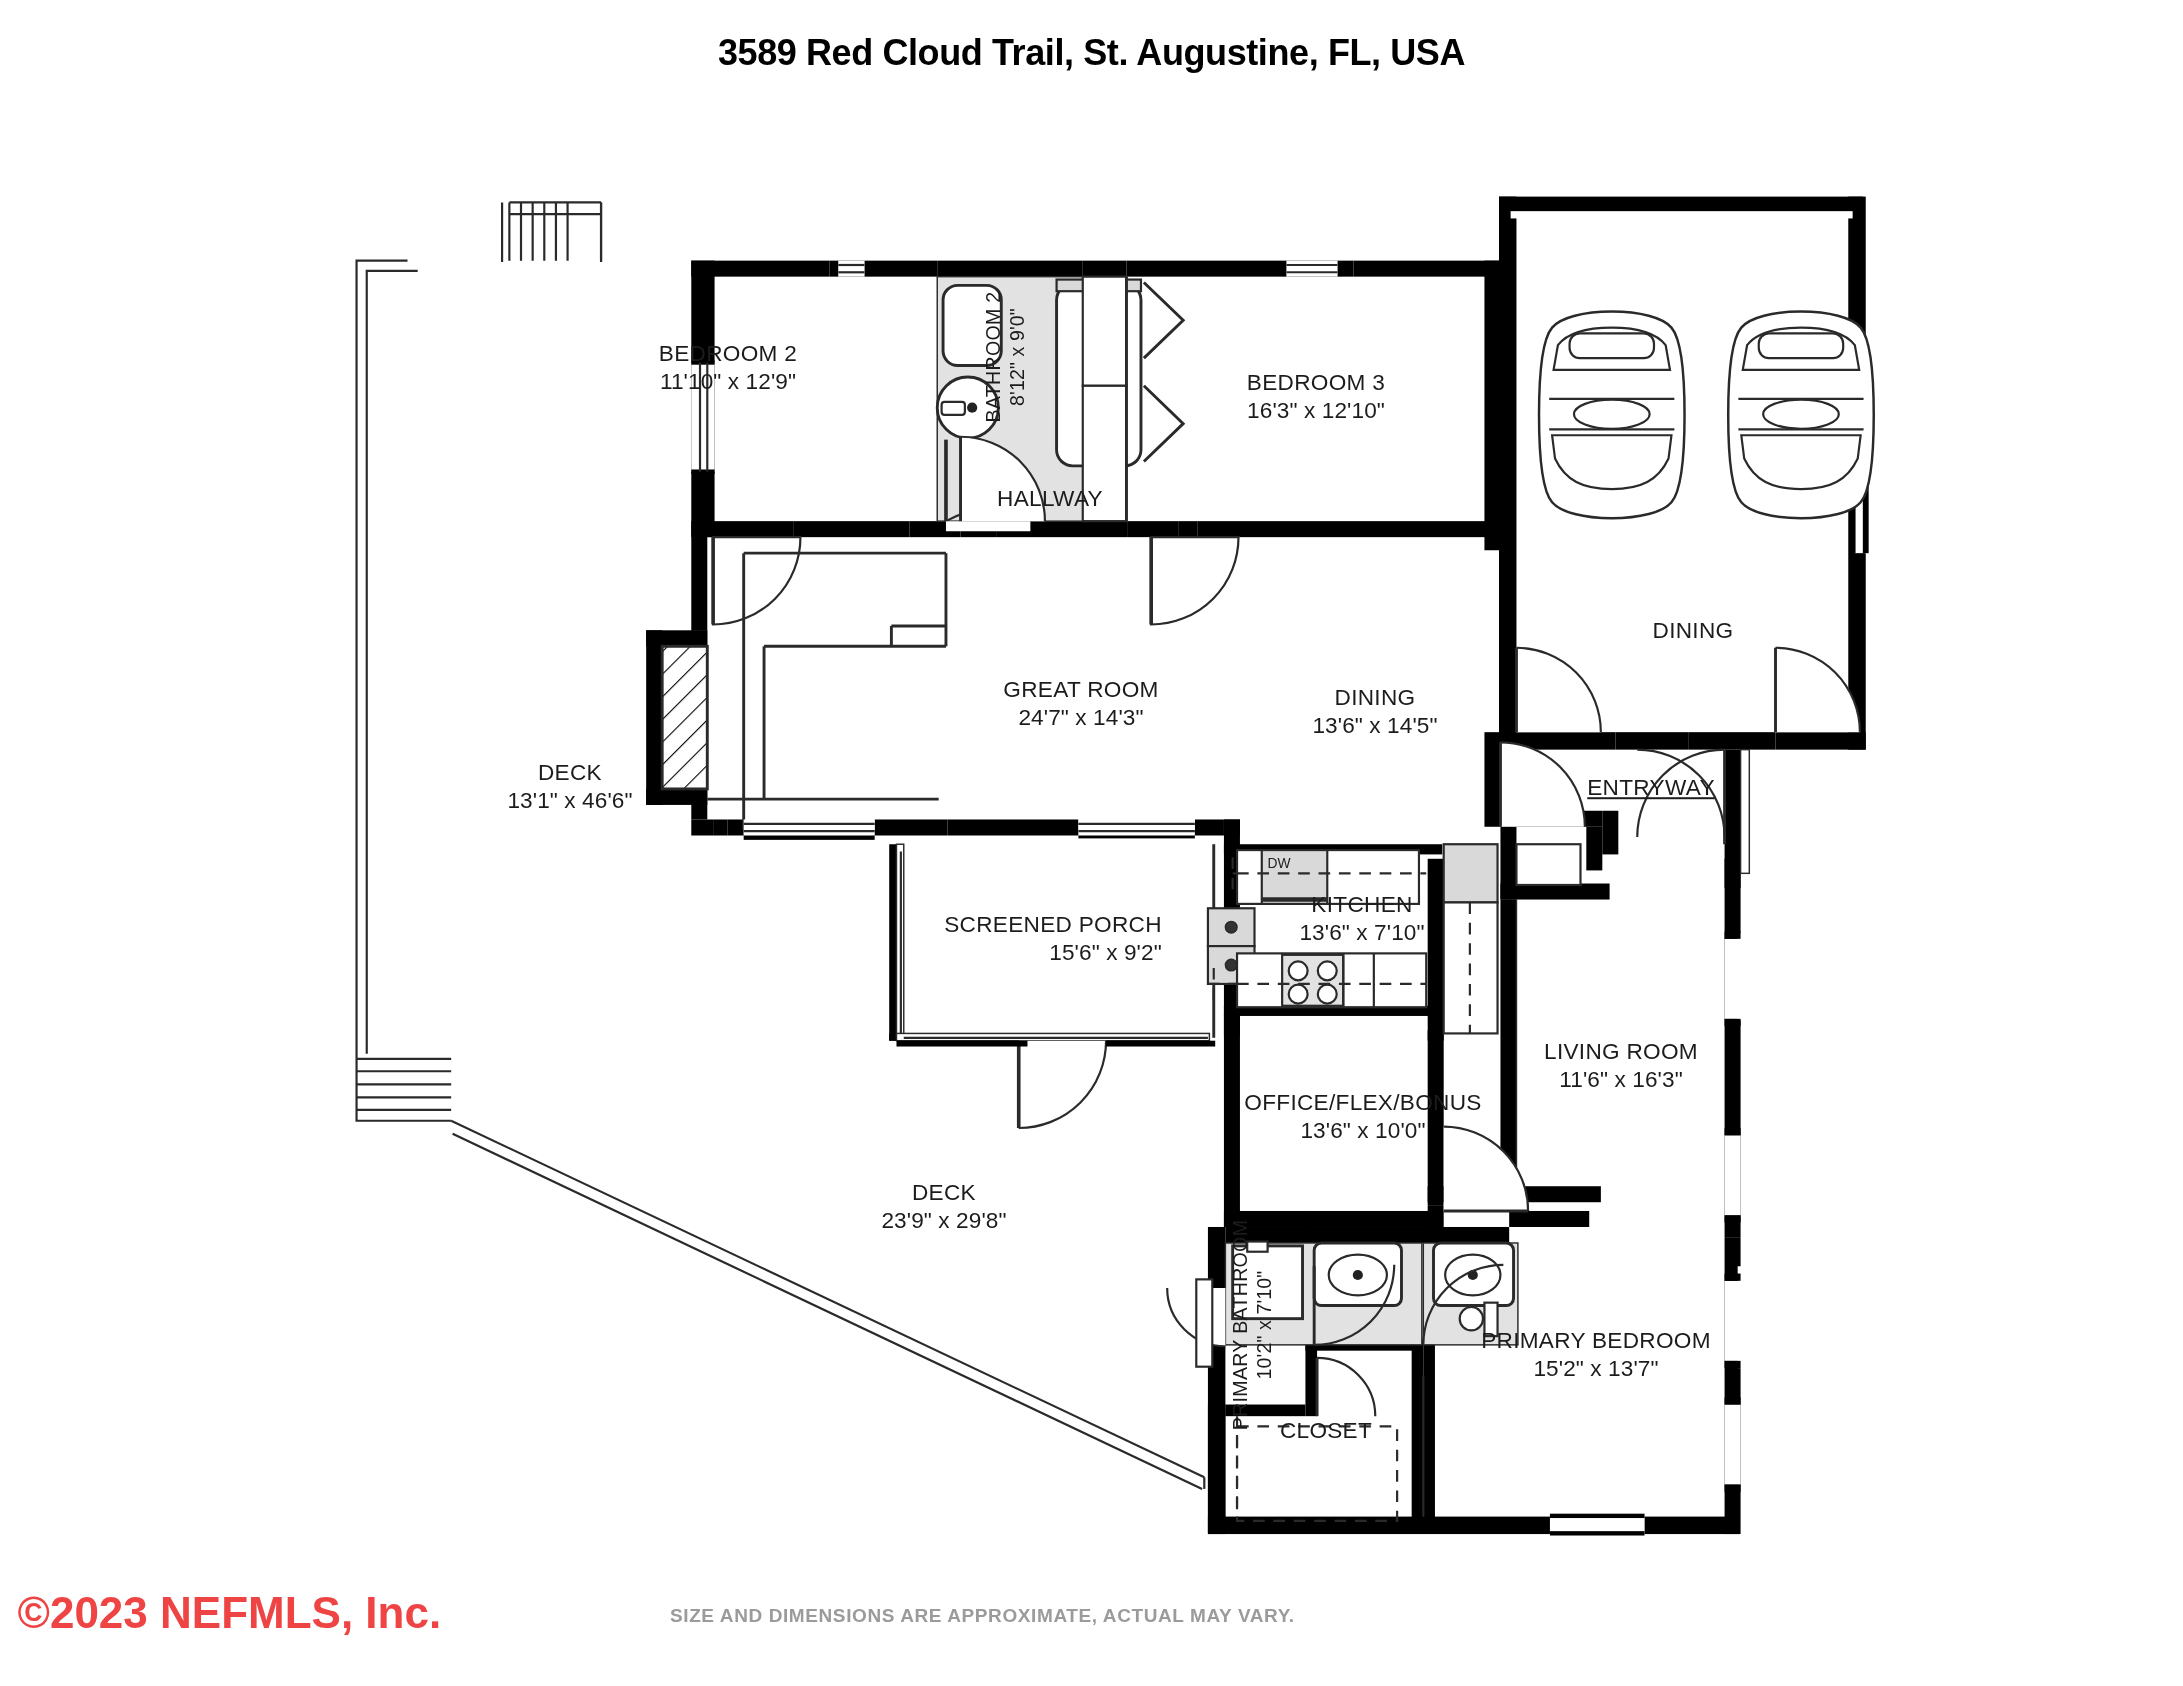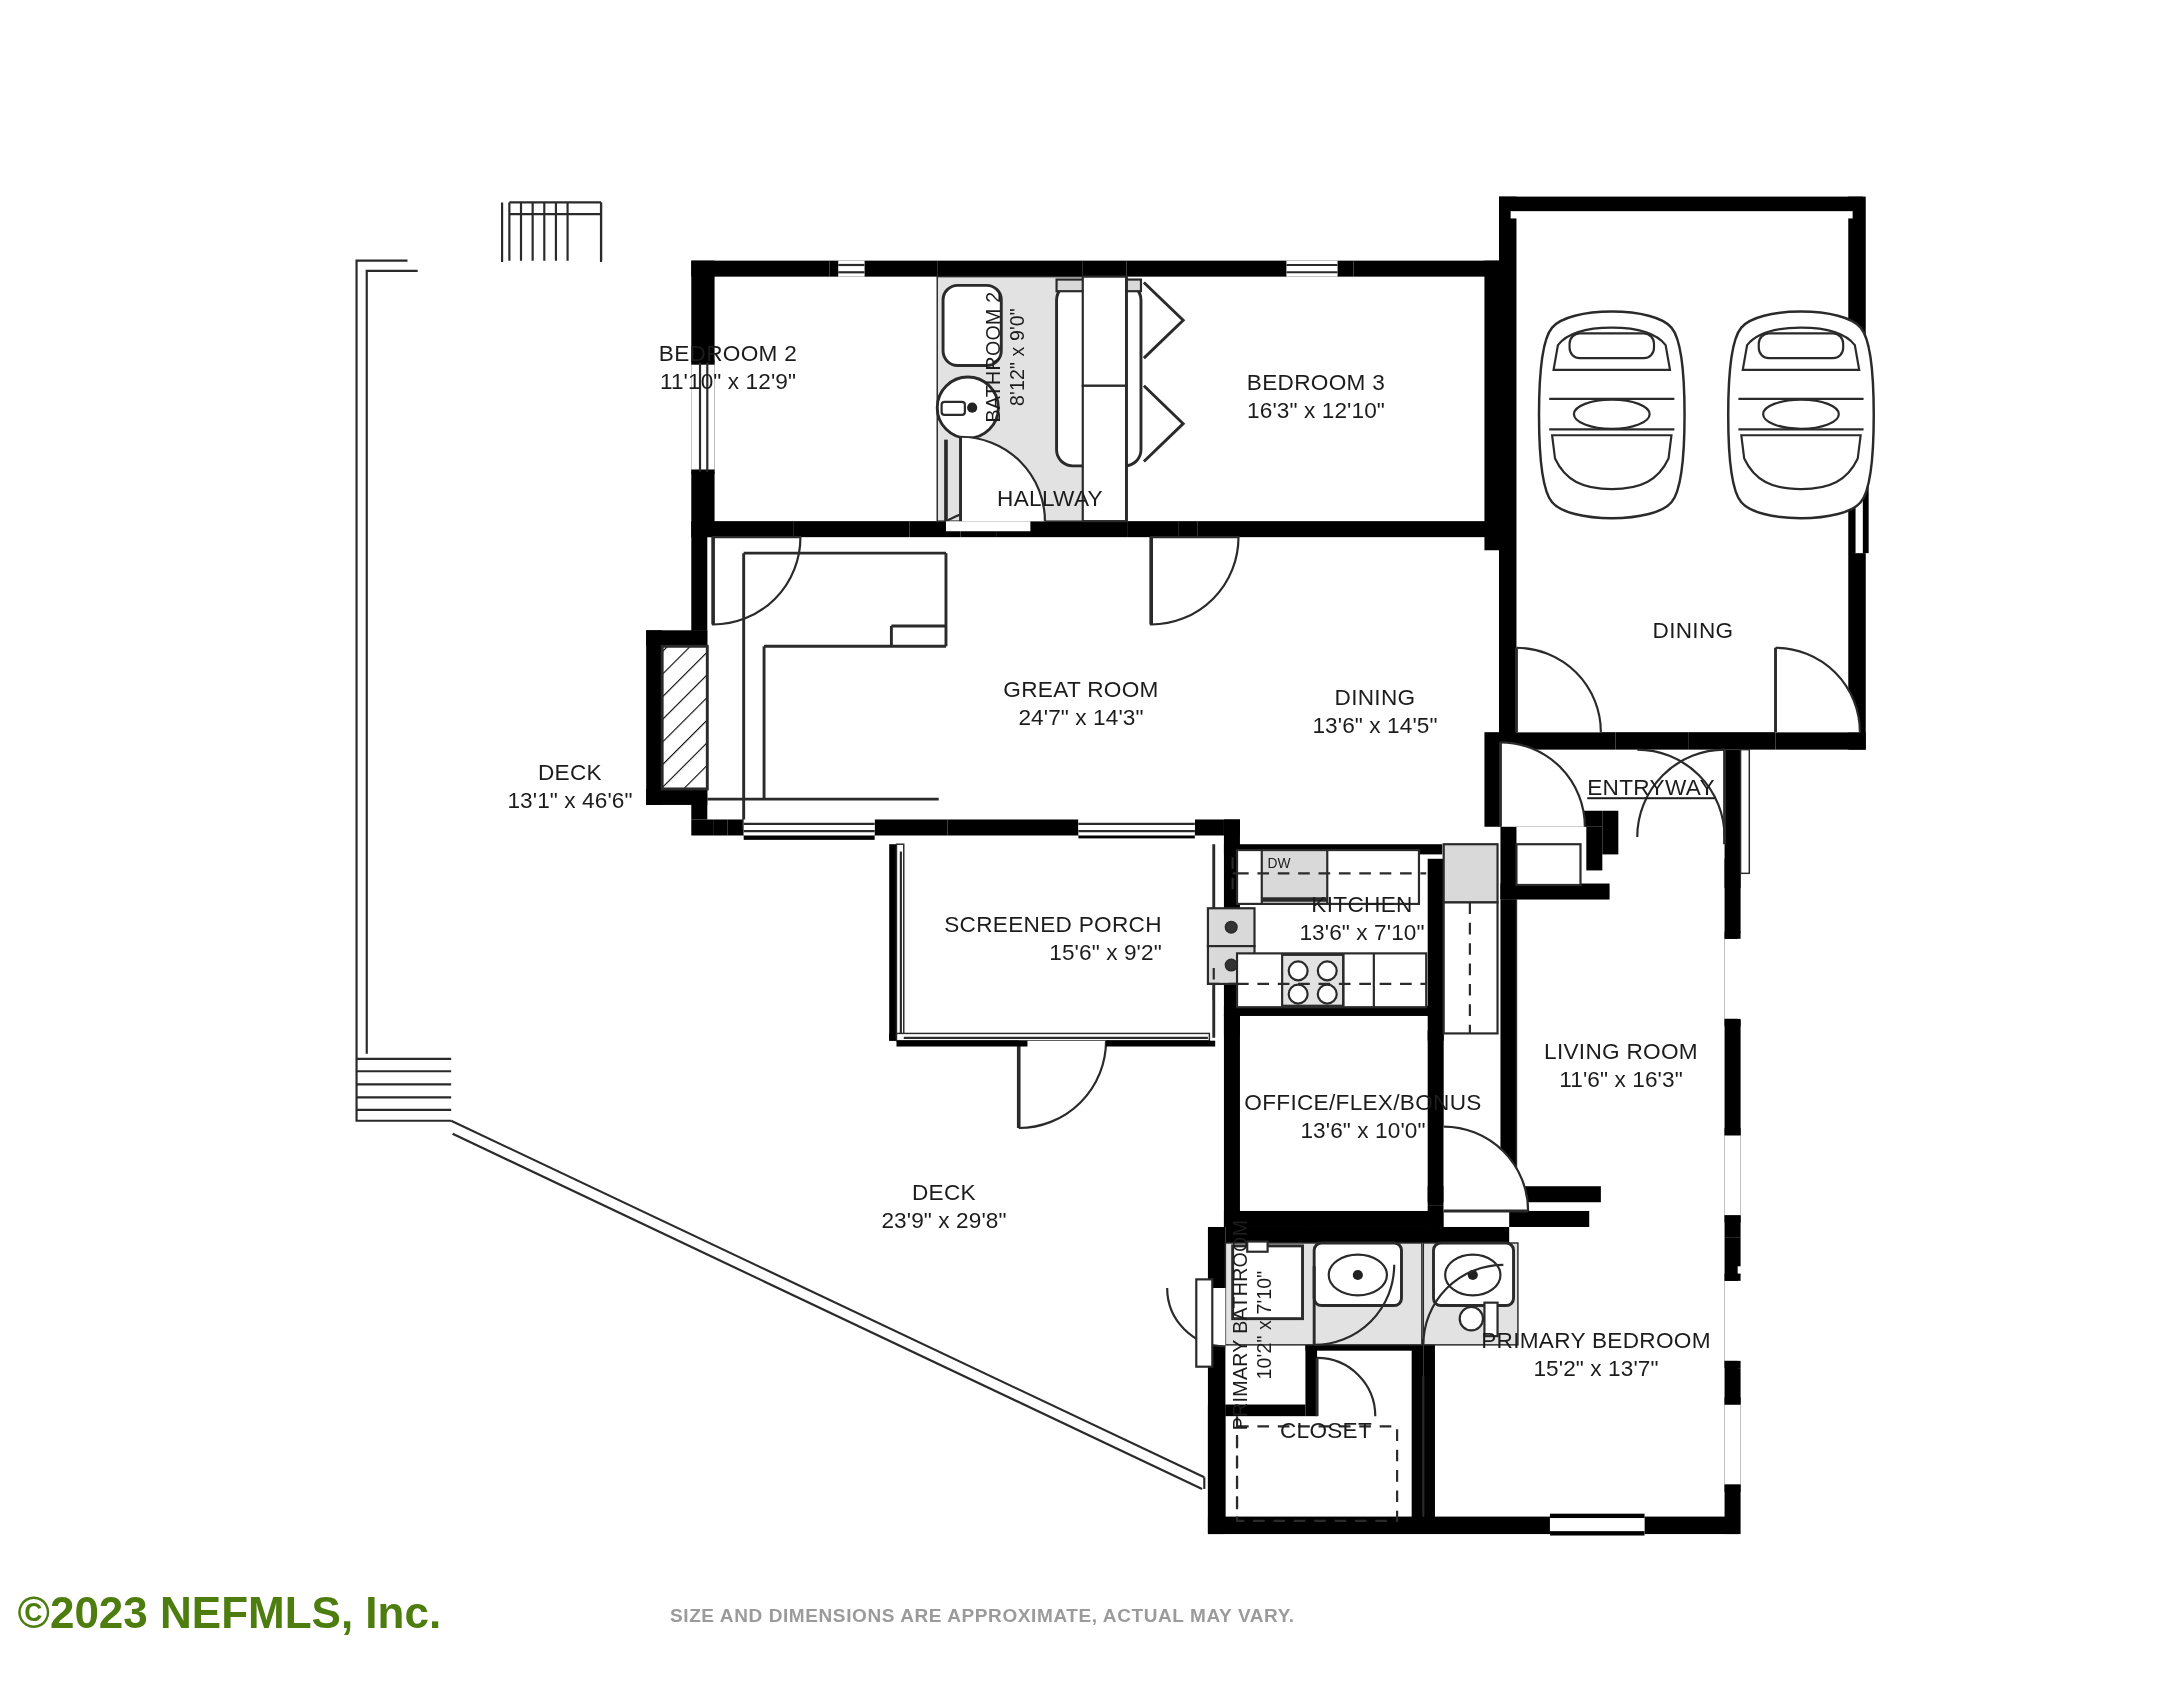--- a/index.html
+++ b/index.html
@@ -33,21 +33,21 @@
     color: #000000;
     font-family: "Liberation Sans", sans-serif;
   }
   
   #copyright {
     position: absolute;
     left: 17.5px;
     top: 1588px;
     font-size: 44px;
     font-weight: 700;
-    color: #4d7c0f;
+    color: #ef4444;
     letter-spacing: 0px;
     font-family: "Liberation Sans", sans-serif;
     white-space: nowrap;
     text-align: right;
   }
   #disclaimer {
     position: absolute;
     left: 670px;
     top: 1605px;
     font-size: 19px;
@@ -89,20 +89,21 @@
   }
   .room-label.small .rm-name,
   .room-label.small .rm-dim { font-size: 19.6px; }
   .rot90 { transform: rotate(-90deg); transform-origin: center center; }
 </style>
 </head>
 <body>
 
 <div id="page">
 
+  <div id="plan-title">3589 Red Cloud Trail, St. Augustine, FL, USA</div>
 
   <svg id="plan-svg" viewBox="0 0 3000 2318" xmlns="http://www.w3.org/2000/svg">
     <defs>
       <pattern id="hatch45" width="22" height="22" patternTransform="rotate(45)" patternUnits="userSpaceOnUse">
         <rect width="22" height="22" fill="#ffffff"></rect>
         <line x1="0" y1="0" x2="0" y2="22" stroke="#000" stroke-width="3"></line>
       </pattern>
       <g id="car-shape">
         <path d="M 40,8 C 78,8 110,16 122,30 C 134,44 140,86 140,150 C 140,214 134,256 122,270
                  C 110,284 78,292 40,292 C 2,292 -30,284 -42,270 C -54,256 -60,214 -60,150

